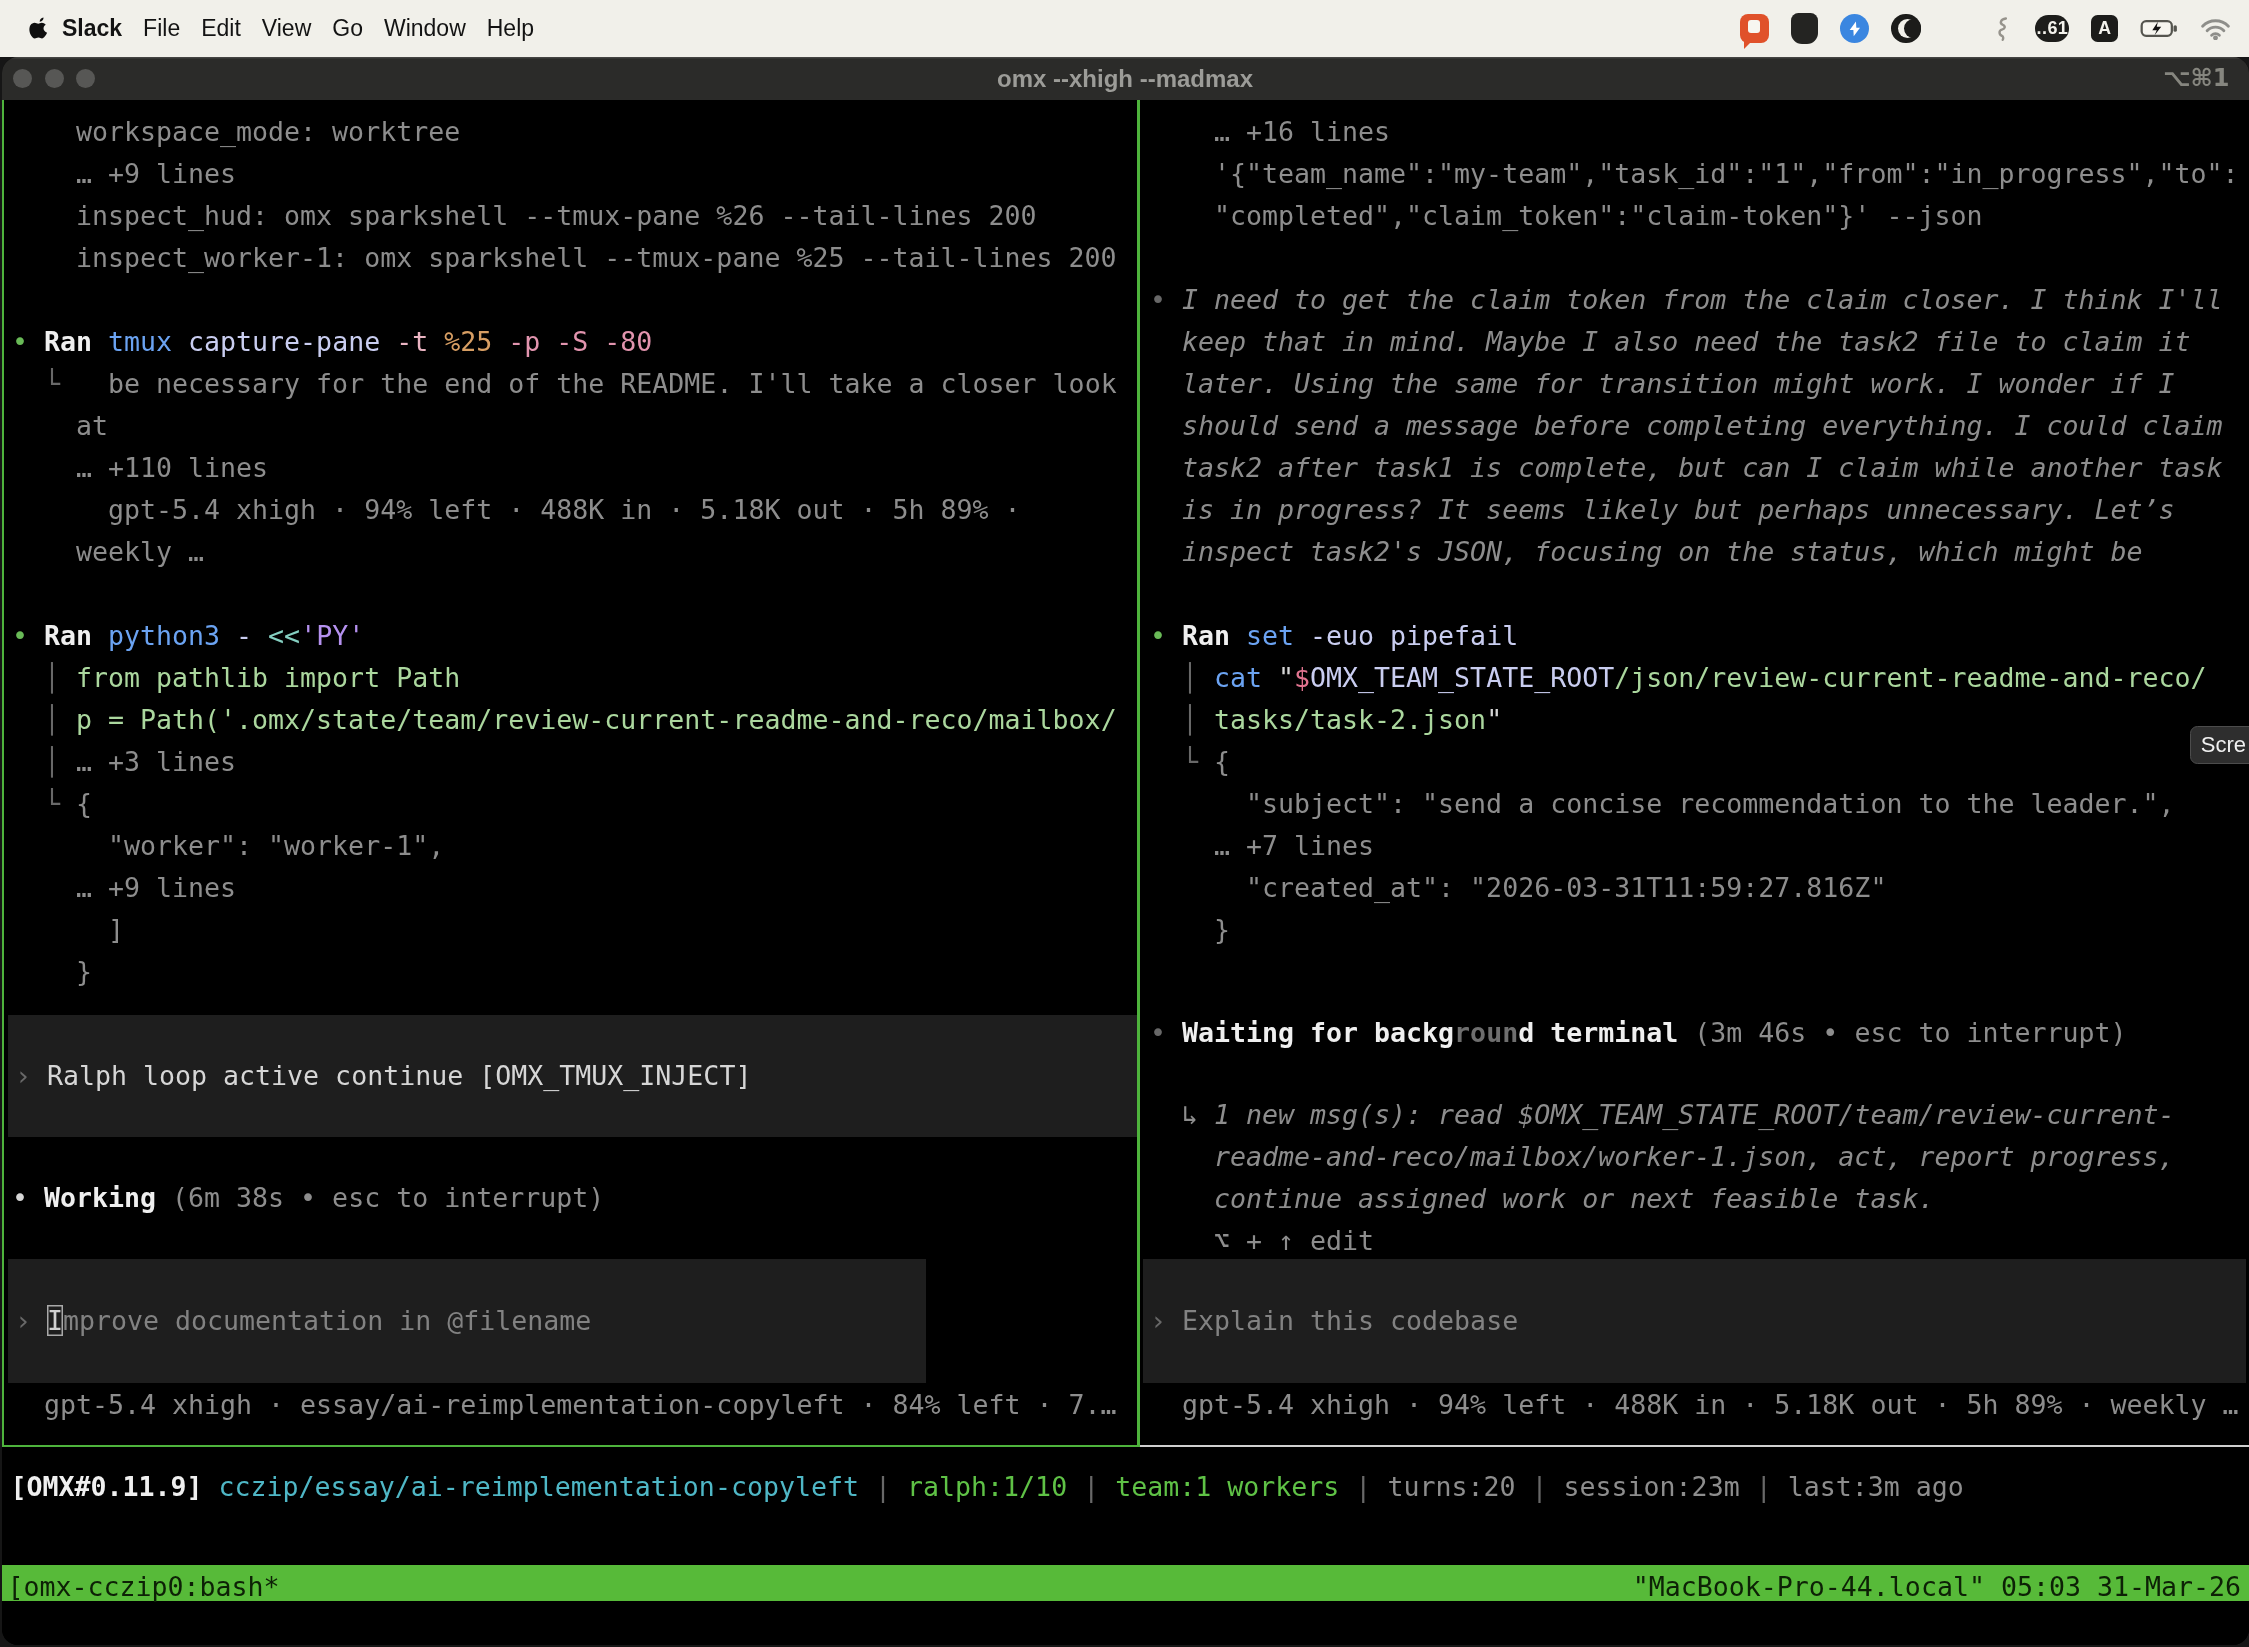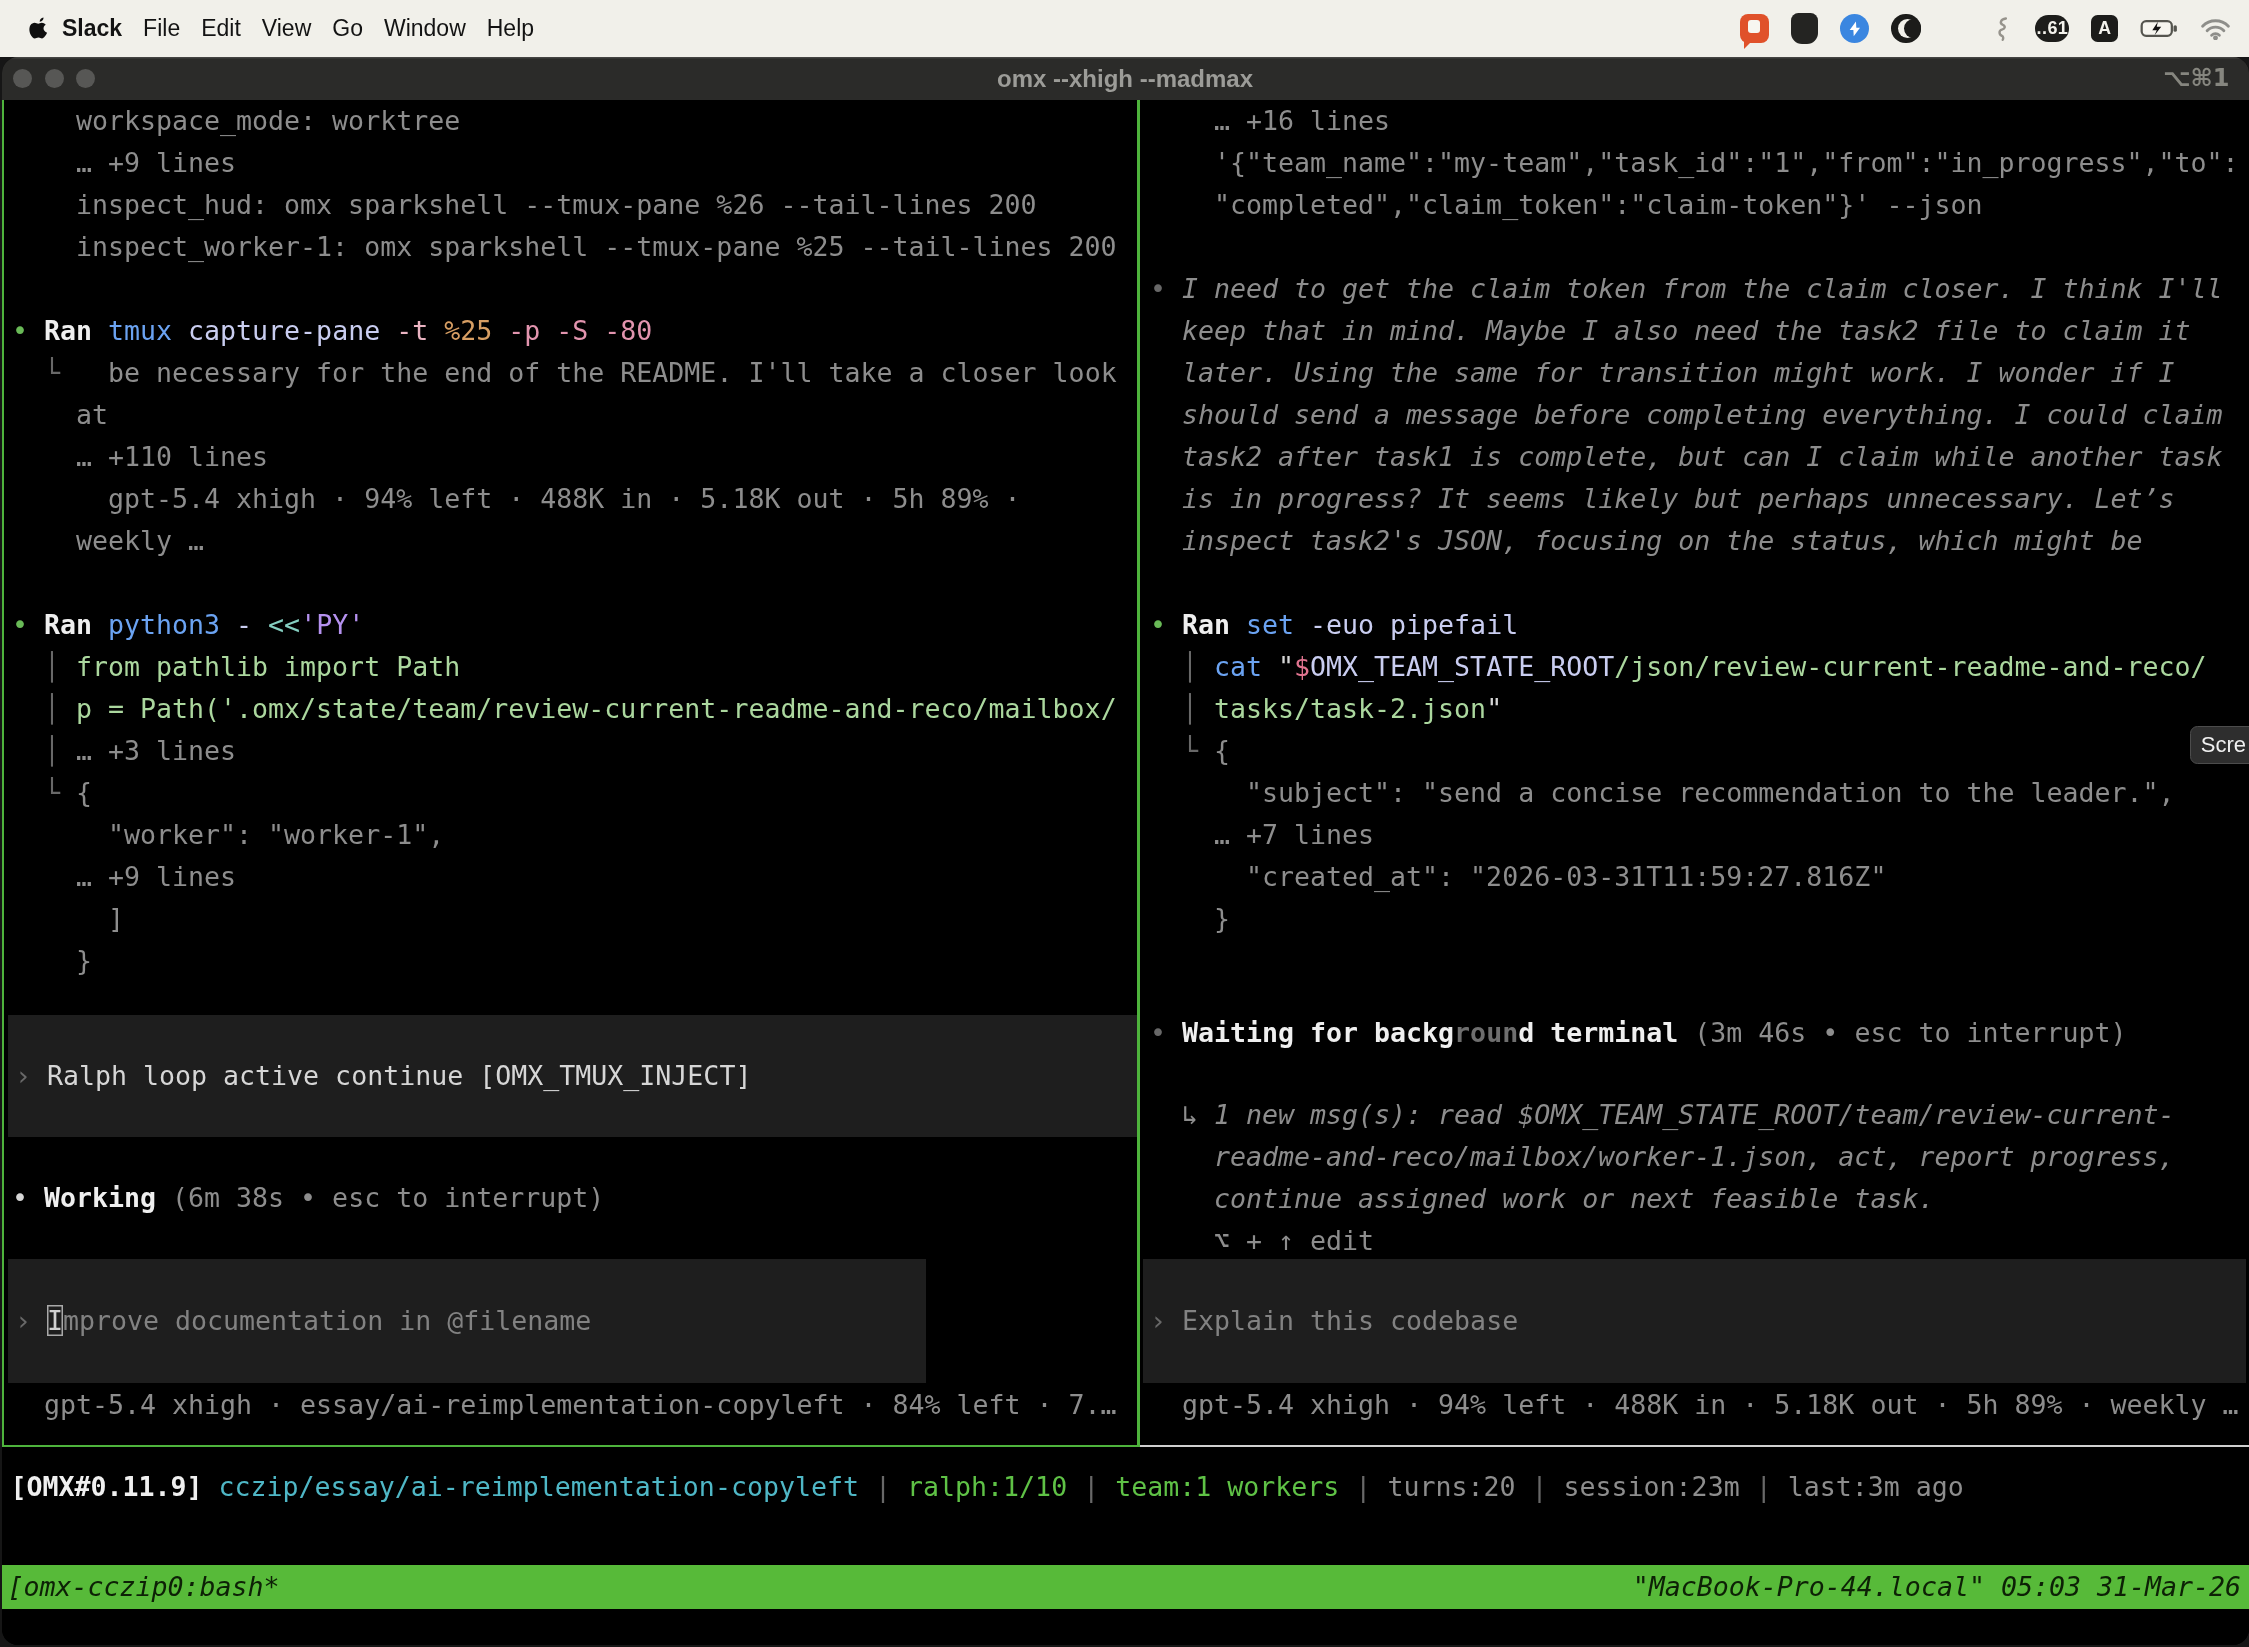--- a/index.html
+++ b/index.html
@@ -46,21 +46,21 @@
   .shortcut { position:absolute; right:19px; top:0; line-height:43px; color:#86867f; font-size:24px;
               font-family:"DejaVu Sans", sans-serif; font-weight:bold; }
 
   
   .term { position:relative; width:100%; height:1545px; background:#000;
           font-family:"DejaVu Sans Mono","DejaVu Sans", monospace; font-size:26.6px; }
   .row { height:42px; line-height:42px; white-space:pre; overflow:hidden; }
   .pane { position:absolute; top:0; height:1345px; overflow:hidden; }
   .paneL { left:3px; width:1132px; }
   .paneR { left:1141px; width:1106px; }
-  .rows { padding-top:0; padding-left:7.4px; }
+  .rows { padding-top:11px; padding-left:7.4px; }
   .abs { position:absolute; left:0; right:0; padding-left:7.4px; }
   .absblock { position:absolute; left:0; right:0; padding-left:7.4px; }
   .box { position:absolute; background:#1e1e1e; display:flex; align-items:center; }
   .box .row { padding-left:7.4px; width:100%; }
   .ralph  { left:3px; top:915px; width:1129px; height:122px; }
   .workL  { top:1077px; }
   .inputL { left:3px; top:1159px; width:918px; height:124px; }
   .statusL{ top:1284px; }
   .waitR  { top:912px; }
   .msgR   { top:994px; }
@@ -68,21 +68,21 @@
   .statusR{ top:1284px; }
 
   .vborder { position:absolute; top:0; height:1347px; background:#4eb33c; }
   .vleft { left:0.7px; width:2.2px; }
   .vdiv  { left:1135px; width:3px; }
   .hborder { position:absolute; top:1345px; height:2.2px; }
   .hleft  { left:0.7px; width:1138px; background:#4eb33c; }
   .hright { left:1138px; width:1109px; background:#cfcfcf; }
 
   .omx { position:absolute; top:1366px; left:8.9px; right:0; }
-  .tmuxbar { position:absolute; top:1465px; left:0; right:0; height:44px; background:#57ba39;font-style:italic; }
+  .tmuxbar { position:absolute; top:1465px; left:0; right:0; height:36px; background:#57ba39; }
   .tmuxbar .row { line-height:44px; height:44px; }
   .tl { position:absolute; left:5.9px; }
   .tr { position:absolute; right:7.4px; }
 
   .tooltip { position:absolute; left:2188px; top:626px; width:96px; height:38px; background:#2e2e2e;
              border:1.5px solid #4c4c4c; border-radius:7.4px; color:#f0f0f0; font-size:22px;
              font-family:"Liberation Sans", sans-serif; line-height:35px; padding-left:10.3px; overflow:hidden; }
 
   
   .c-gray{color:#8d8d8d} .c-dim{color:#686868} .c-lite{color:#d6d6d6}

